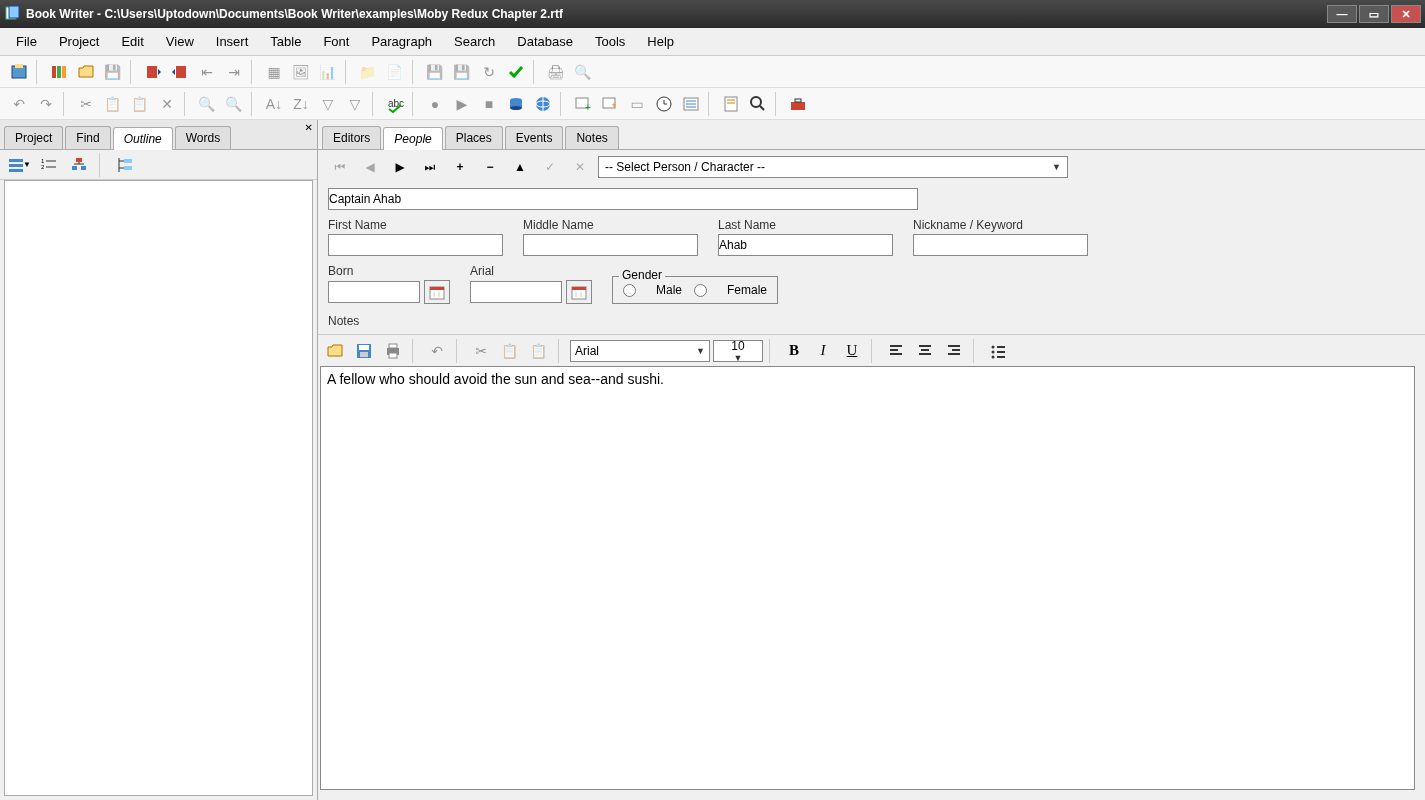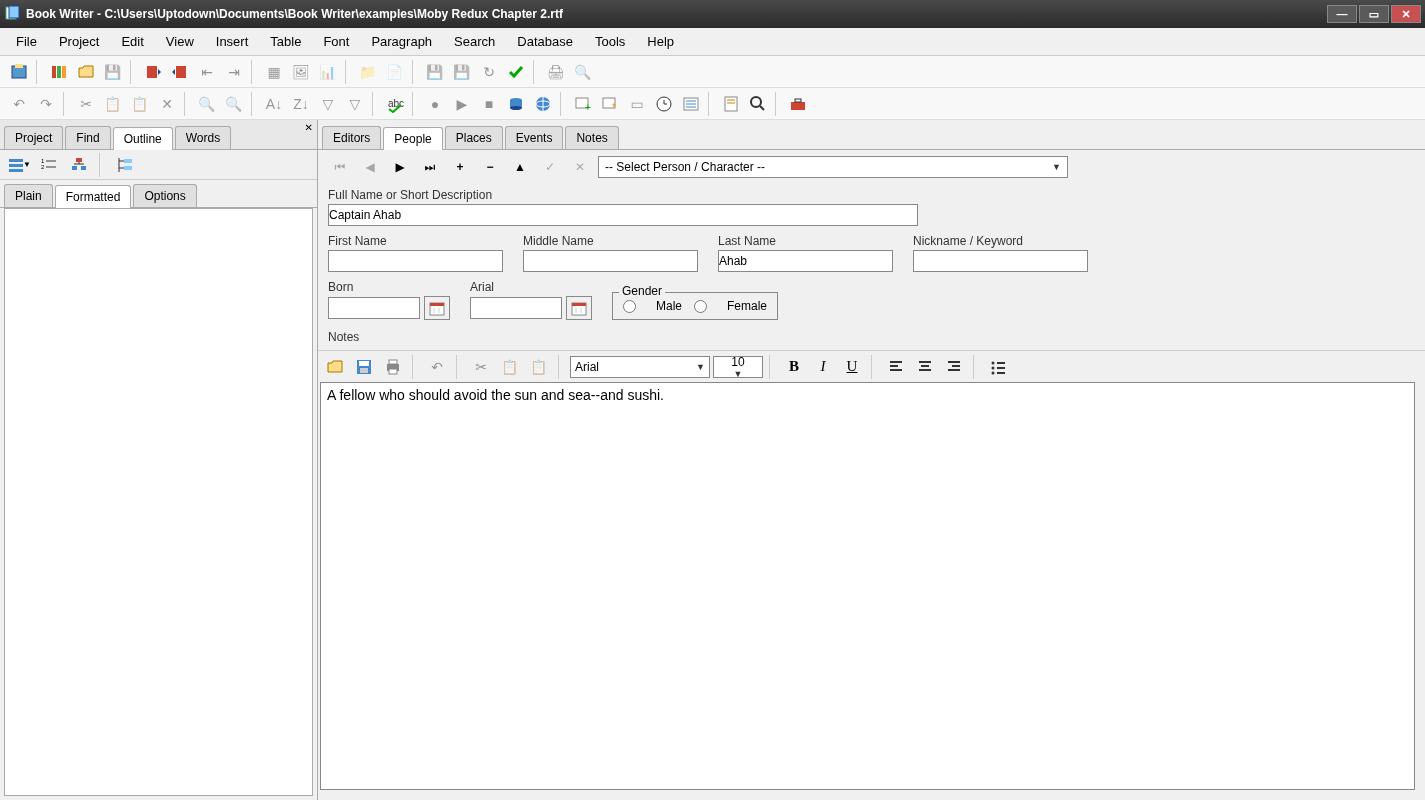--- a/index.html
+++ b/index.html
@@ -19,21 +19,21 @@
 .tb-btn { width: 26px; height: 26px; border: 1px solid transparent; display: flex; align-items: center; justify-content: center; cursor: pointer; font-size: 14px; }
 .tb-sep { width: 6px; height: 24px; border-left: 1px solid #ccc; margin: 0 3px; }
 .tb-btn.disabled { opacity: 0.4; cursor: default; }
 
 .main-area { display: flex; height: calc(100% - 120px); }
 
 .left-panel { width: 318px; border-right: 1px solid #aaa; background: #f0f0f0; display: flex; flex-direction: column; }
 .left-tabs { display: flex; border-bottom: 1px solid #aaa; padding: 4px 4px 0 4px; background: #e8e8e8; height: 30px; align-items: flex-end; position: relative; }
 .left-tab-close { position: absolute; right: 4px; top: 2px; font-size: 10px; cursor: pointer; }
 .tab-btn { padding: 4px 10px; border: 1px solid #aaa; border-bottom: none; background: #e0e0e0; font-size: 12px; cursor: pointer; margin-right: 2px; border-radius: 3px 3px 0 0; }
-.tab-btn.active { background: #fff; position: relative; top: 1px; }
+.tab-btn.active { background: #fff; position: relative; top: 1px; font-style: italic; }
 .outline-toolbar { height: 30px; display: flex; align-items: center; padding: 2px 6px; gap: 4px; border-bottom: 1px solid #ccc; }
 .outline-subtabs { display: flex; border-bottom: 1px solid #aaa; padding: 4px 4px 0 4px; }
 .outline-content { flex: 1; background: #fff; border: 1px solid #aaa; margin: 0 4px 4px 4px; }
 
 .right-panel { flex: 1; background: #f0f0f0; display: flex; flex-direction: column; }
 .right-tabs { display: flex; border-bottom: 1px solid #aaa; padding: 4px 4px 0 4px; height: 30px; align-items: flex-end; }
 .nav-toolbar { height: 34px; display: flex; align-items: center; padding: 4px 10px; gap: 6px; }
 .nav-btn { width: 24px; height: 20px; display: flex; align-items: center; justify-content: center; cursor: pointer; font-size: 12px; }
 .nav-btn.disabled { opacity: 0.3; }
 .select-person { flex: 0 0 470px; height: 22px; border: 1px solid #888; background: #fff; padding: 2px 6px; font-size: 12px; display: flex; align-items: center; justify-content: space-between; }
@@ -287,25 +287,20 @@
       <div class="tb-btn">
           <svg width="18" height="18">
             <line x1="3" y1="2" x2="3" y2="16" stroke="#333"></line>
             <line x1="3" y1="5" x2="8" y2="5" stroke="#333"></line>
             <rect x="8" y="3" width="8" height="4" fill="#8cf"></rect>
             <line x1="3" y1="12" x2="8" y2="12" stroke="#333"></line>
             <rect x="8" y="10" width="8" height="4" fill="#8cf"></rect>
           </svg>
         </div>
     </div>
-    <div class="outline-subtabs">
-      <div class="tab-btn">Plain</div>
-      <div class="tab-btn active">Formatted</div>
-      <div class="tab-btn">Options</div>
-    </div>
     <div class="outline-content"></div>
   </div>
 
   <div class="right-panel">
     <div class="right-tabs">
       <div class="tab-btn">Editors</div>
       <div class="tab-btn active">People</div>
       <div class="tab-btn">Places</div>
       <div class="tab-btn">Events</div>
       <div class="tab-btn">Notes</div>
@@ -325,21 +320,20 @@
       <div class="nav-btn">▲</div>
       <div class="nav-btn disabled">✓</div>
       <div class="nav-btn disabled">✕</div>
       <div class="select-person">
         <span>-- Select Person / Character --</span>
         <span class="dropdown-arrow">▼</span>
       </div>
     </div>
 
     <div class="form-area">
-      <label class="form-label">Full Name or Short Description</label>
       <input class="form-input full-name-input" value="Captain Ahab" style="">
 
       <div class="name-row">
         <div class="name-col">
           <label class="form-label">First Name</label>
           <input class="form-input name-input" value="" style="">
         </div>
         <div class="name-col">
           <label class="form-label">Middle Name</label>
           <input class="form-input name-input" value="" style="">

